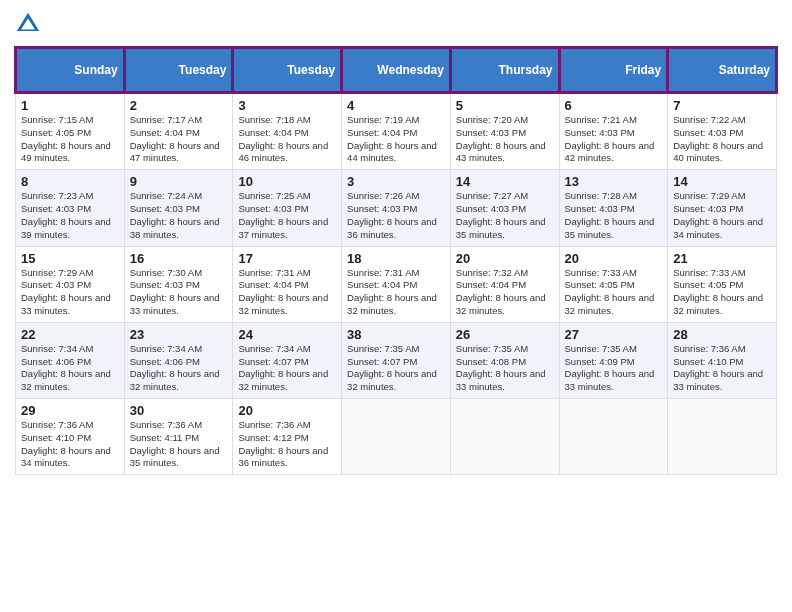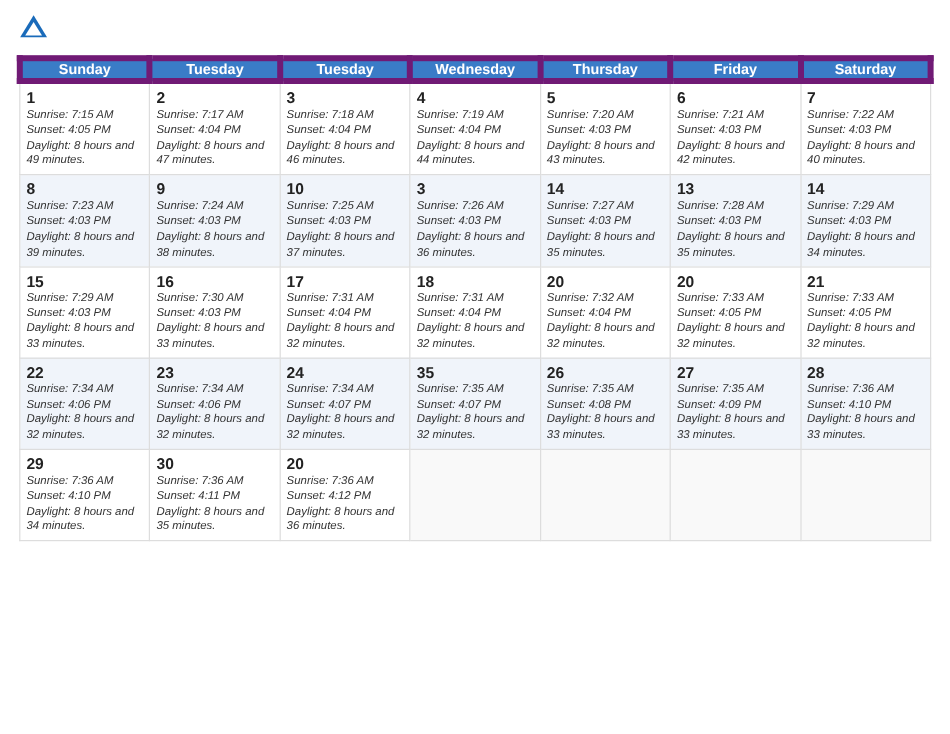--- a/index.html
+++ b/index.html
@@ -50,25 +50,25 @@
       color: #555;
     }
     .calendar {
       width: 100%;
       border-collapse: collapse;
       font-size: 10px;
     }
     .calendar th {
       background-color: #3a7cc7;
       color: #fff;
-      text-align: center;
-      padding: 0 5px;
+      text-align: right;
+      padding: 14px 5px;
       font-size: 12px;
       font-weight: bold;
-      border: 5px solid #701a75;
+      border: 3px solid #701a75;
     }
     .calendar td {
       vertical-align: top;
       padding: 4px 5px;
       border: 1px solid #ddd;
       background: #fff;
       width: calc(100% / 7);
       min-height: 70px;
     }
     .calendar tr:nth-child(even) td {
@@ -78,21 +78,20 @@
       font-size: 13px;
       font-weight: bold;
       color: #222;
       display: block;
       margin-bottom: 1px;
     }
     .day-info {
       font-size: 9.5px;
       color: #333;
       line-height: 1.35;
-      font-style: italic;
     }
     .empty-cell {
       background: #f9f9f9 !important;
     }
   </style>
 </head>
 <body>
 
 <div class="container">
   <div class="header">
@@ -173,21 +172,21 @@
           <td><span class="day-num">21</span>
 <span class="day-info">Sunrise: 7:33 AM<br>Sunset: 4:05 PM<br>Daylight: 8 hours and 32 minutes.</span></td>
         </tr>
         <tr>
           <td><span class="day-num">22</span>
 <span class="day-info">Sunrise: 7:34 AM<br>Sunset: 4:06 PM<br>Daylight: 8 hours and 32 minutes.</span></td>
           <td><span class="day-num">23</span>
 <span class="day-info">Sunrise: 7:34 AM<br>Sunset: 4:06 PM<br>Daylight: 8 hours and 32 minutes.</span></td>
           <td><span class="day-num">24</span>
 <span class="day-info">Sunrise: 7:34 AM<br>Sunset: 4:07 PM<br>Daylight: 8 hours and 32 minutes.</span></td>
-          <td><span class="day-num">35</span>
+          <td><span class="day-num">38</span>
 <span class="day-info">Sunrise: 7:35 AM<br>Sunset: 4:07 PM<br>Daylight: 8 hours and 32 minutes.</span></td>
           <td><span class="day-num">26</span>
 <span class="day-info">Sunrise: 7:35 AM<br>Sunset: 4:08 PM<br>Daylight: 8 hours and 33 minutes.</span></td>
           <td><span class="day-num">27</span>
 <span class="day-info">Sunrise: 7:35 AM<br>Sunset: 4:09 PM<br>Daylight: 8 hours and 33 minutes.</span></td>
           <td><span class="day-num">28</span>
 <span class="day-info">Sunrise: 7:36 AM<br>Sunset: 4:10 PM<br>Daylight: 8 hours and 33 minutes.</span></td>
         </tr>
         <tr>
           <td><span class="day-num">29</span>

